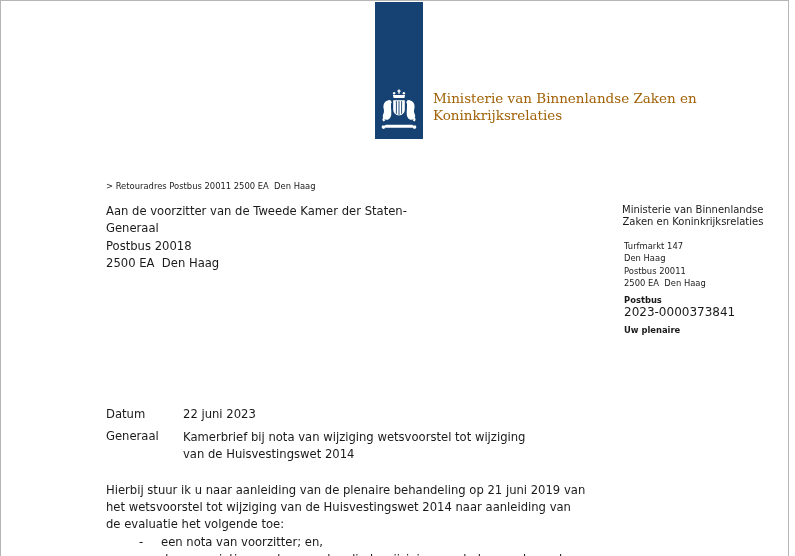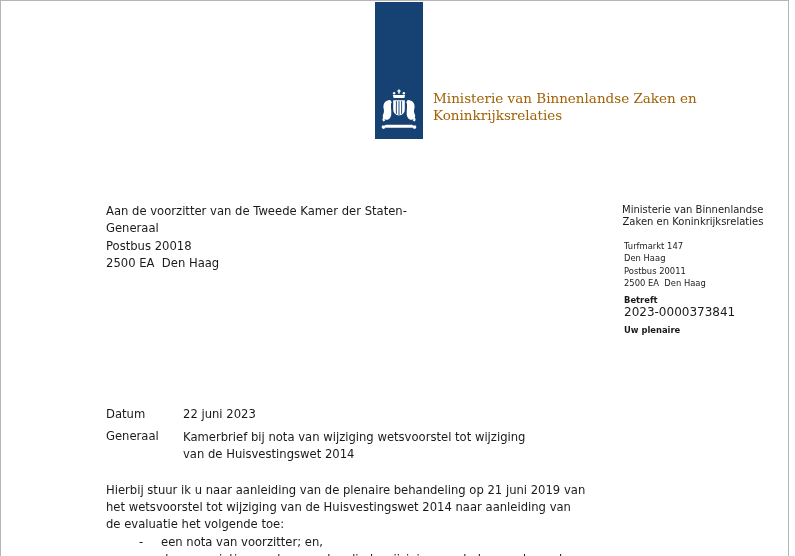--- a/index.html
+++ b/index.html
@@ -118,33 +118,34 @@
           <line x1="16.2" y1="13" x2="16.2" y2="26.5"></line>
           <line x1="19" y1="13" x2="19" y2="28"></line>
           <line x1="21.8" y1="13" x2="21.8" y2="26.5"></line>
         </g>
       </svg>
     </div>
 
     <div class="ministry-title">Ministerie van Binnenlandse Zaken en
 Koninkrijksrelaties</div>
 
+    <div class="return-address">&gt; Retouradres Postbus 20011 2500 EA  Den Haag</div>
 
     <div class="recipient">Aan de voorzitter van de Tweede Kamer der Staten-
 Generaal
 Postbus 20018
 2500 EA  Den Haag</div>
 
     <div class="contact-ministry">Ministerie van Binnenlandse
 Zaken en Koninkrijksrelaties</div>
     <div class="contact-address">Turfmarkt 147
 Den Haag
 Postbus 20011
 2500 EA  Den Haag</div>
-    <div class="kenmerk-label">Betreft</div>
+    <div class="kenmerk-label">Postbus</div>
     <div class="kenmerk-value">2023-0000373841</div>
     <div class="uw-kenmerk-label">Uw plenaire</div>
 
     <div class="datum-label">Datum</div>
     <div class="datum-value">22 juni 2023</div>
     <div class="betreft-label">Generaal</div>
     <div class="betreft-value">Kamerbrief bij nota van wijziging wetsvoorstel tot wijziging
 van de Huisvestingswet 2014</div>
 
     <div class="body-text">

